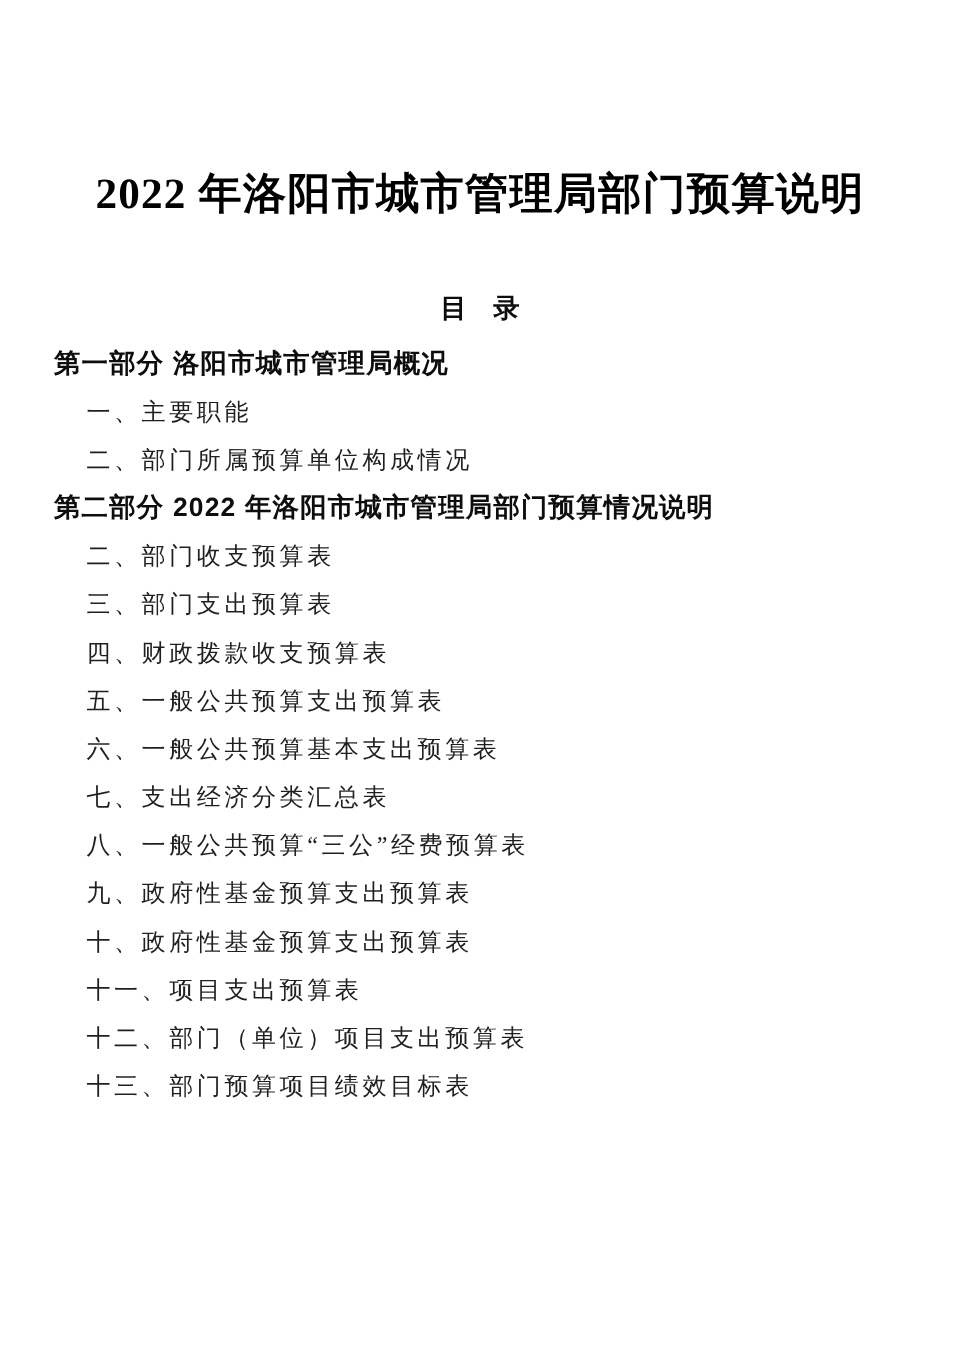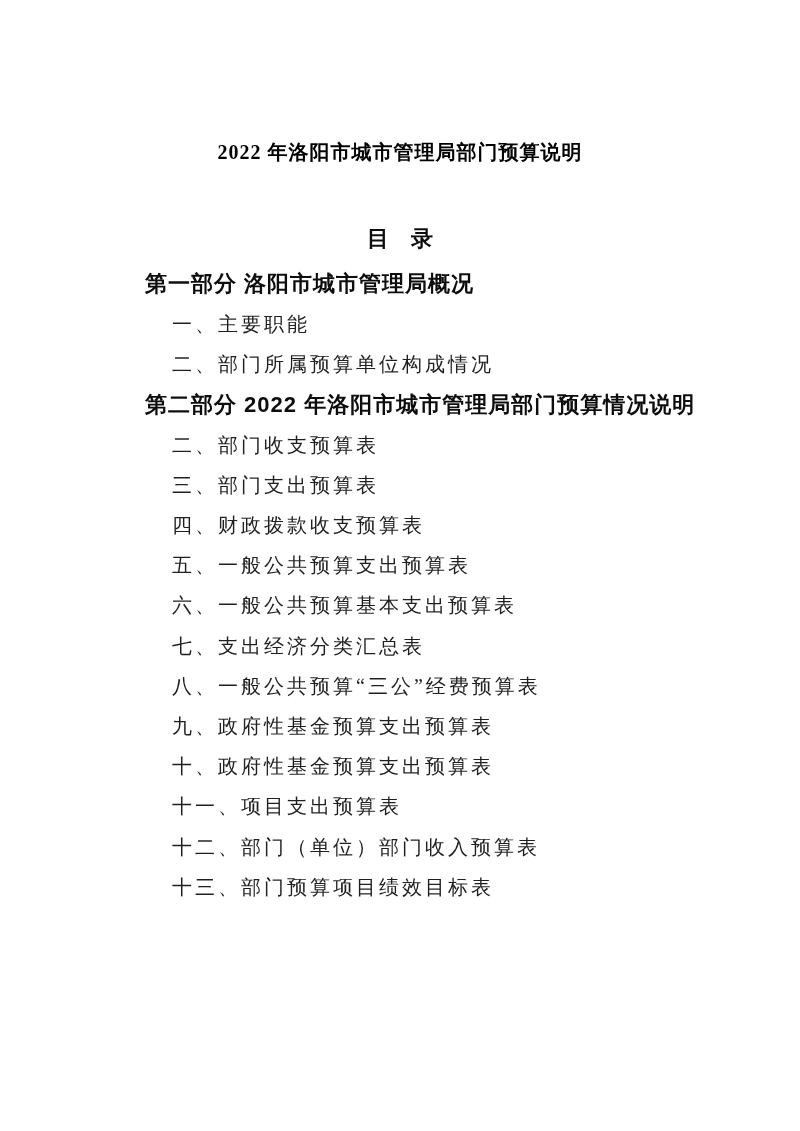--- a/index.html
+++ b/index.html
@@ -19,40 +19,40 @@
     height: 1131px;
     background: #ffffff;
     overflow: hidden;
   }
   .doc-title {
     margin: 0;
     padding-top: 141px;
     text-align: center;
     font-family: "Liberation Serif", serif;
     font-weight: 700;
-    font-size: 20px;
+    font-size: 36px;
     line-height: 1.15;
     letter-spacing: 1px;
     color: #000000;
     white-space: nowrap;
   }
   .toc-heading {
     margin: 0;
     margin-top: 62px;
     text-align: center;
     font-family: "Liberation Sans", sans-serif;
     font-weight: 700;
     font-size: 22px;
     line-height: 1.2;
     color: #0d0d0d;
   }
   .toc {
     margin-top: 12px;
-    padding-left: 145px;
     padding-right: 60px;
+    margin-left: 45px;
   }
   .toc-row {
     height: 40.2px;
     display: flex;
     align-items: center;
     white-space: nowrap;
   }
   .toc-row.part {
     font-family: "Liberation Sans", sans-serif;
     font-weight: 700;
@@ -86,17 +86,17 @@
     <div class="toc-row item">二、部门收支预算表</div>
     <div class="toc-row item">三、部门支出预算表</div>
     <div class="toc-row item">四、财政拨款收支预算表</div>
     <div class="toc-row item">五、一般公共预算支出预算表</div>
     <div class="toc-row item">六、一般公共预算基本支出预算表</div>
     <div class="toc-row item">七、支出经济分类汇总表</div>
     <div class="toc-row item">八、一般公共预算“三公”经费预算表</div>
     <div class="toc-row item">九、政府性基金预算支出预算表</div>
     <div class="toc-row item">十、政府性基金预算支出预算表</div>
     <div class="toc-row item">十一、项目支出预算表</div>
-    <div class="toc-row item">十二、部门（单位）部门收入预算表</div>
+    <div class="toc-row item">十二、部门（单位）项目支出预算表</div>
     <div class="toc-row item">十三、部门预算项目绩效目标表</div>
   </div>
 
 </div>
 
 </body></html>

